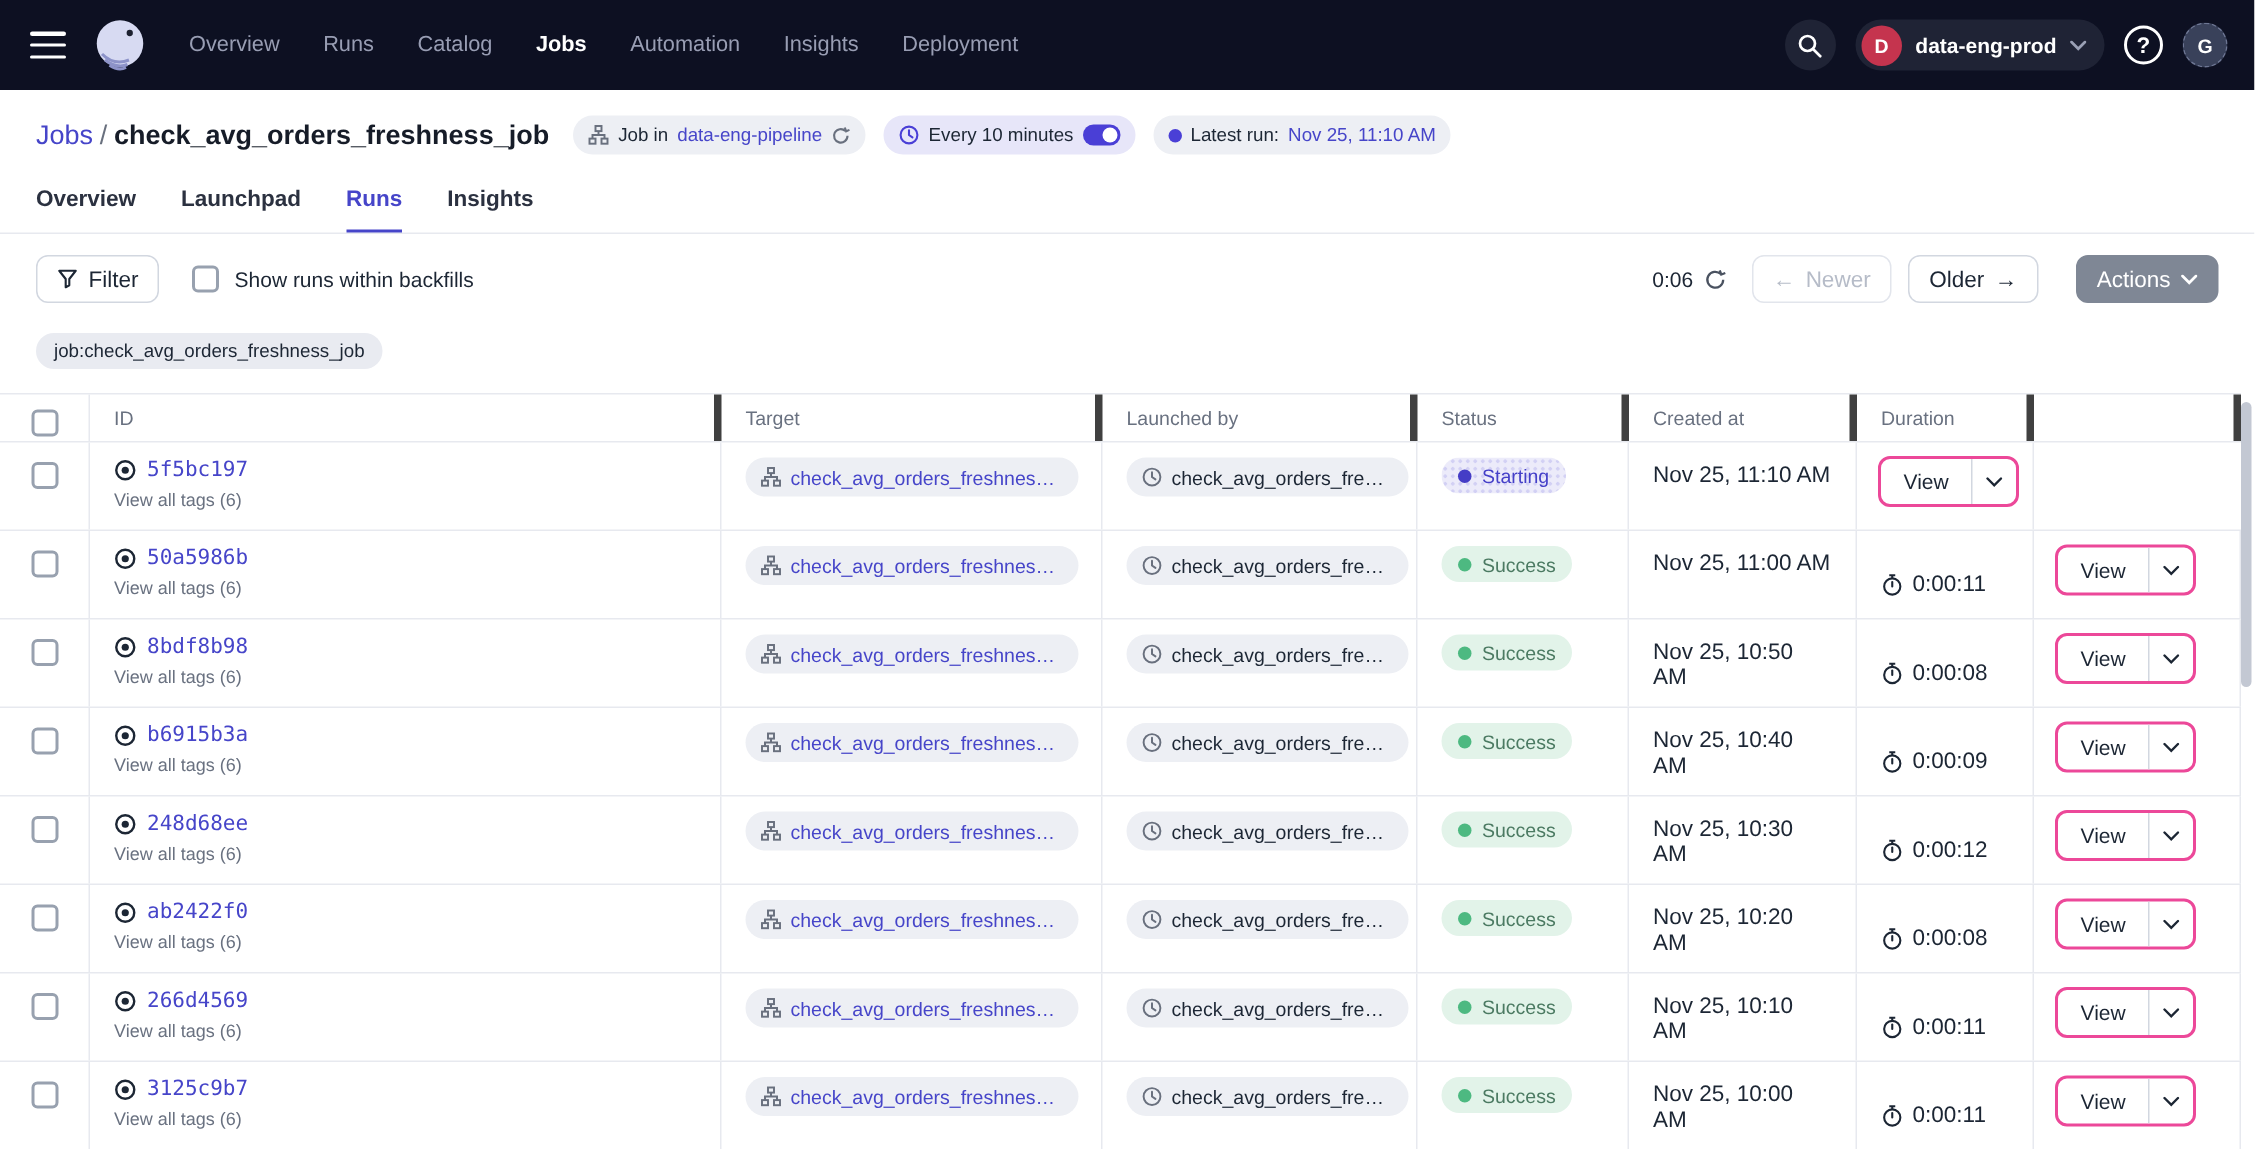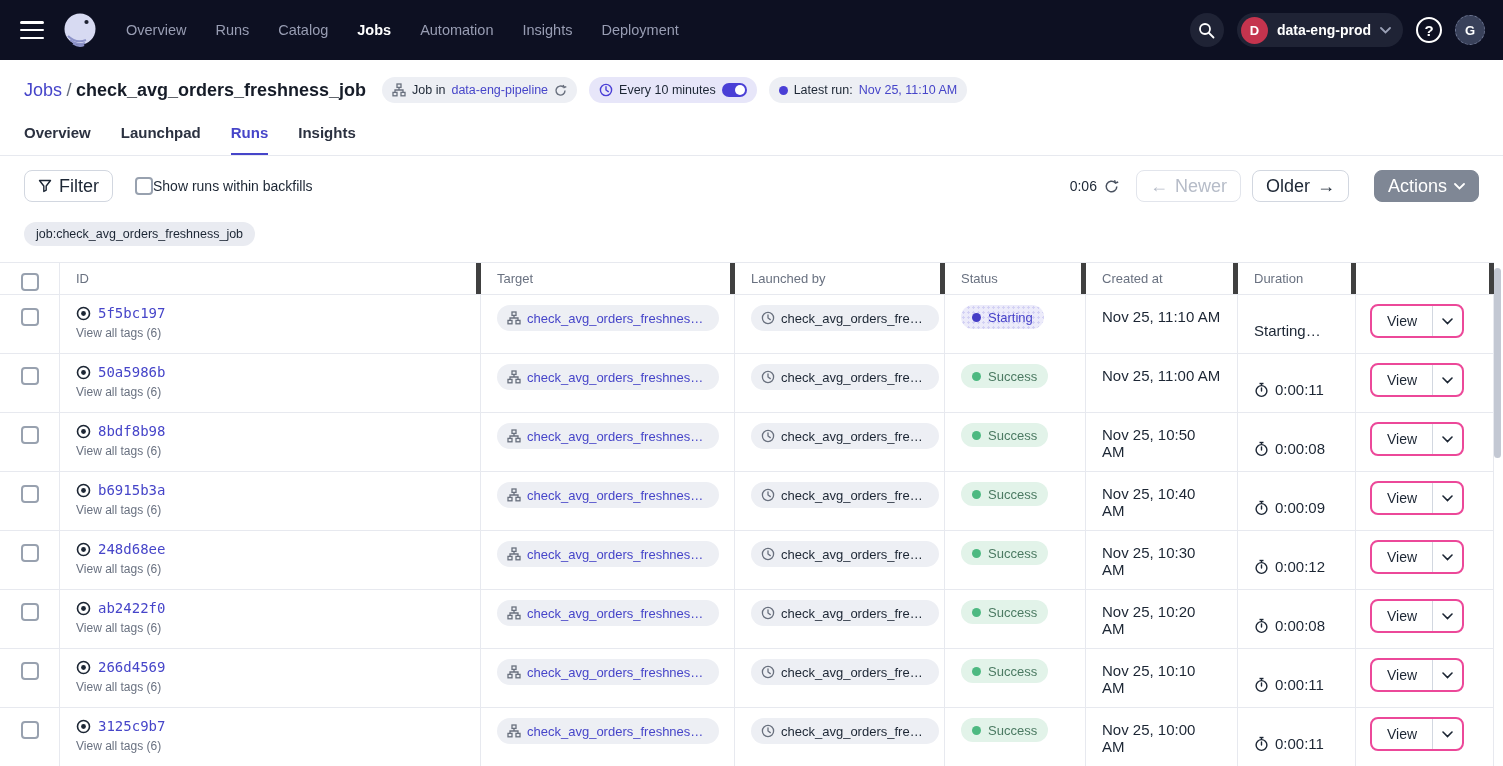--- a/index.html
+++ b/index.html
@@ -36,25 +36,25 @@
   .dot { width:9px; height:9px; border-radius:50%; display:inline-block; }
 
   
   .tabs { display:flex; gap:30px; padding:12px 24px 0; border-bottom:1px solid #e7e9ef; }
   .tab { font-size:15px; font-weight:600; color:#2b3140; padding-bottom:12px; cursor:pointer; border-bottom:2px solid transparent; }
   .tab.active { color:#4645c9; border-bottom-color:#4645c9; }
 
   
   .toolbar { height:60px; display:flex; align-items:center; padding:0 24px; }
   .btn { display:inline-flex; align-items:center; gap:7px; height:32px; padding:0 13px; background:#fff;
-    border:1px solid #d2d7e0; border-radius:8px; font-size:18px; font-weight:500; color:#1c2634; cursor:pointer; }
+    border:1px solid #d2d7e0; border-radius:8px; font-size:15px; font-weight:500; color:#1c2634; cursor:pointer; }
   .btn.disabled { color:#b6bcc8; border-color:#e2e5ec; cursor:default; }
   .btn.solid-gray { background:#7f8795; border-color:#7f8795; color:#fff; }
   .checkbox { width:18px; height:18px; border:2px solid #98a1af; border-radius:4px; background:#fff; cursor:pointer; flex:none; }
-  .backfills { display:flex; align-items:center; margin-left:22px; font-size:14px; }
+  .backfills { display:flex; align-items:center; gap:10px; margin-left:22px; font-size:14px; }
   .toolbar-right { margin-left:auto; display:flex; align-items:center; gap:11px; }
   .timer { font-size:14px; color:#1c2634; display:flex; align-items:flex-end; gap:7px; margin-right:6px; }
 
   
   .tagrow { padding:6px 24px 16px; }
   .filter-tag { display:inline-block; background:#e9ebf1; border-radius:12px; padding:5px 12px; font-size:12.5px; color:#1c2634; }
 
   
   :root { --cols: 60px 421px 254px 210px 141px 152px 118px 138px; }
   .table { width:1494px; border-top:1px solid #e7e9ef; }
@@ -266,24 +266,20 @@
         <span>check_avg_orders_freshn…</span>
       </span>
     </div>
     <div class="cell">
       <span class="status-badge starting">
         <span class="dot"></span>
         <span>Starting</span>
       </span>
     </div>
     <div class="cell created">Nov 25, 11:10 AM</div>
-    <div class="cell duration">
-
-      <span>Starting…</span>
-    </div>
     <div class="cell actions">
       <span class="view-btn">
         <span class="vlabel">View</span>
         <span class="vchev">
           <svg width="11" height="7" viewBox="0 0 11 7">
             <polyline points="1,1 5.5,5.5 10,1" fill="none" stroke="#1c2634" stroke-width="1.6" stroke-linecap="round"></polyline>
           </svg>
         </span>
       </span>
     </div>

